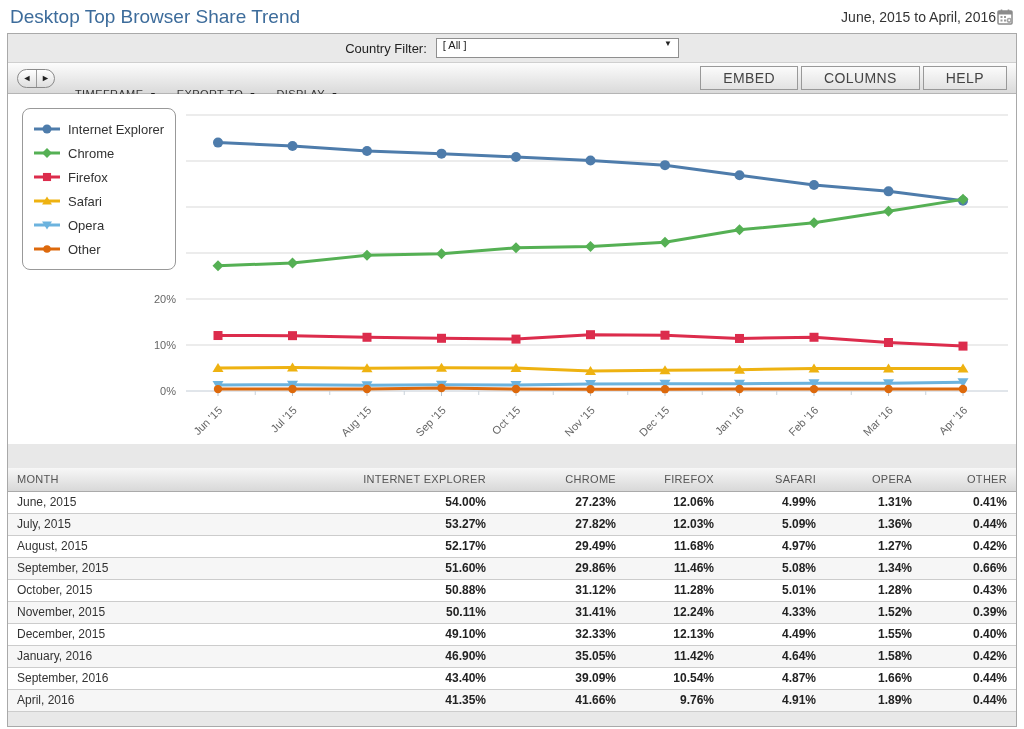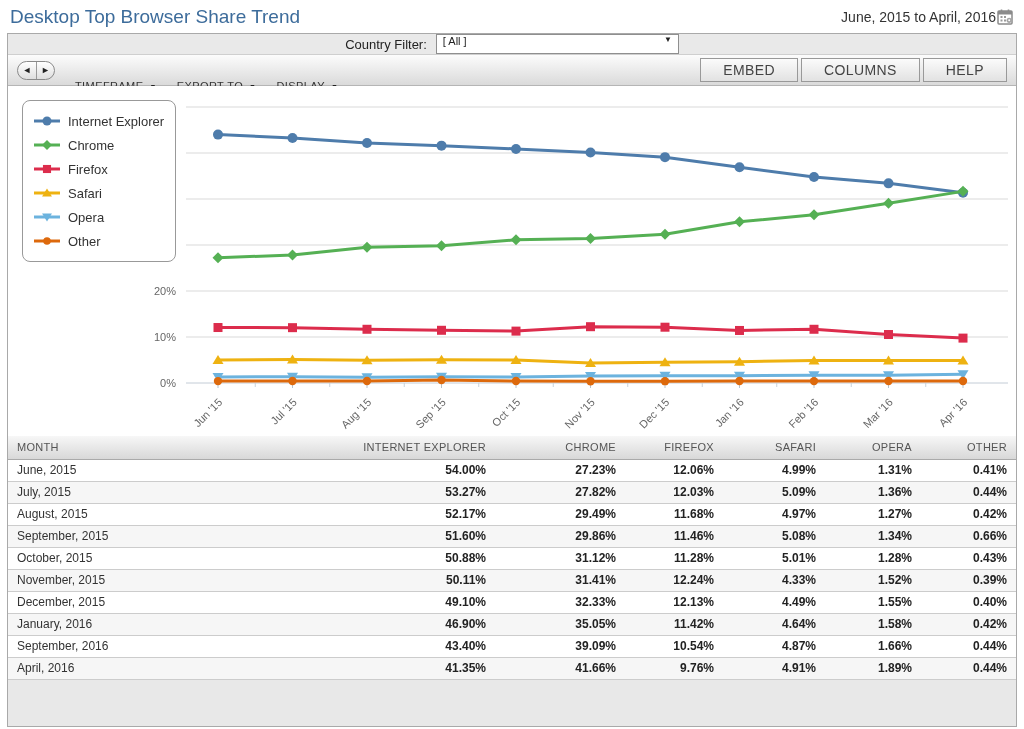--- a/index.html
+++ b/index.html
@@ -11,21 +11,21 @@
     justify-content:space-between; padding:0 10px; background:#fff; }
   .page-title { font-size:19px; color:#3d6c9b; }
   .date-range { display:flex; align-items:flex-start; gap:1px; font-size:14px; color:#333; }
   .cal-icon { width:17px; height:16px; display:inline-block; }
 
   
   .panel { height:694px; margin:0 7px; border:1px solid #a9a9a9; background:#fff;
     display:flex; flex-direction:column; }
 
   
-  .filter-bar { height:21px; background:#e9e9e9; border-bottom:1px solid #cfcfcf;
+  .filter-bar { height:29px; background:#e9e9e9; border-bottom:1px solid #cfcfcf;
     display:flex; align-items:center; justify-content:center; gap:9px; }
   .filter-label { font-size:13px; color:#222; }
   .select-box { width:243px; height:20px; background:#fff; border:1px solid #8f8f8f;
     display:flex; justify-content:space-between;
     padding:0 6px; font-size:11px; color:#222; cursor:default; }
   .select-caret { font-size:8px; color:#222; }
 
   
   .toolbar { height:31px; background:linear-gradient(#fcfcfc,#dadada);
     border-bottom:1px solid #b5b5b5; display:flex; align-items:center;
@@ -46,21 +46,21 @@
   .chart-region { height:350px; position:relative; background:#fff; }
   .chart-region svg.main { position:absolute; left:0; top:0; }
   .legend { position:absolute; left:14px; top:14px; background:#fff;
     border:1px solid #999; border-radius:8px; padding:8px 11px;
     display:flex; flex-direction:column; }
   .legend-item { display:flex; align-items:center; gap:8px; height:24px;
     font-size:13px; color:#333; cursor:default; }
 
   
   .table-wrap { flex:1; background:#e8e8e8; overflow:hidden; }
-  table { width:100%; border-collapse:collapse; table-layout:fixed; }
+  table { width:100%; border-collapse:collapse; table-layout:fixed;margin-top:24px; }
   thead th { height:23px; background:linear-gradient(#f7f7f7,#d8d8d8);
     border-bottom:1px solid #aaa; color:#555; font-size:11px; font-weight:400;
     text-align:right; padding:0 9px; letter-spacing:.3px; white-space:nowrap; }
   thead th.month { text-align:left; }
   tbody td { height:22px; border-bottom:1px solid #ccc; padding:0 9px;
     text-align:right; font-size:12px; font-weight:700; color:#222;
     background:#fff; white-space:nowrap; }
   tbody td.month { text-align:left; font-weight:400; color:#333; }
   tbody tr:nth-child(even) td { background:#f6f6f6; }
 </style>

